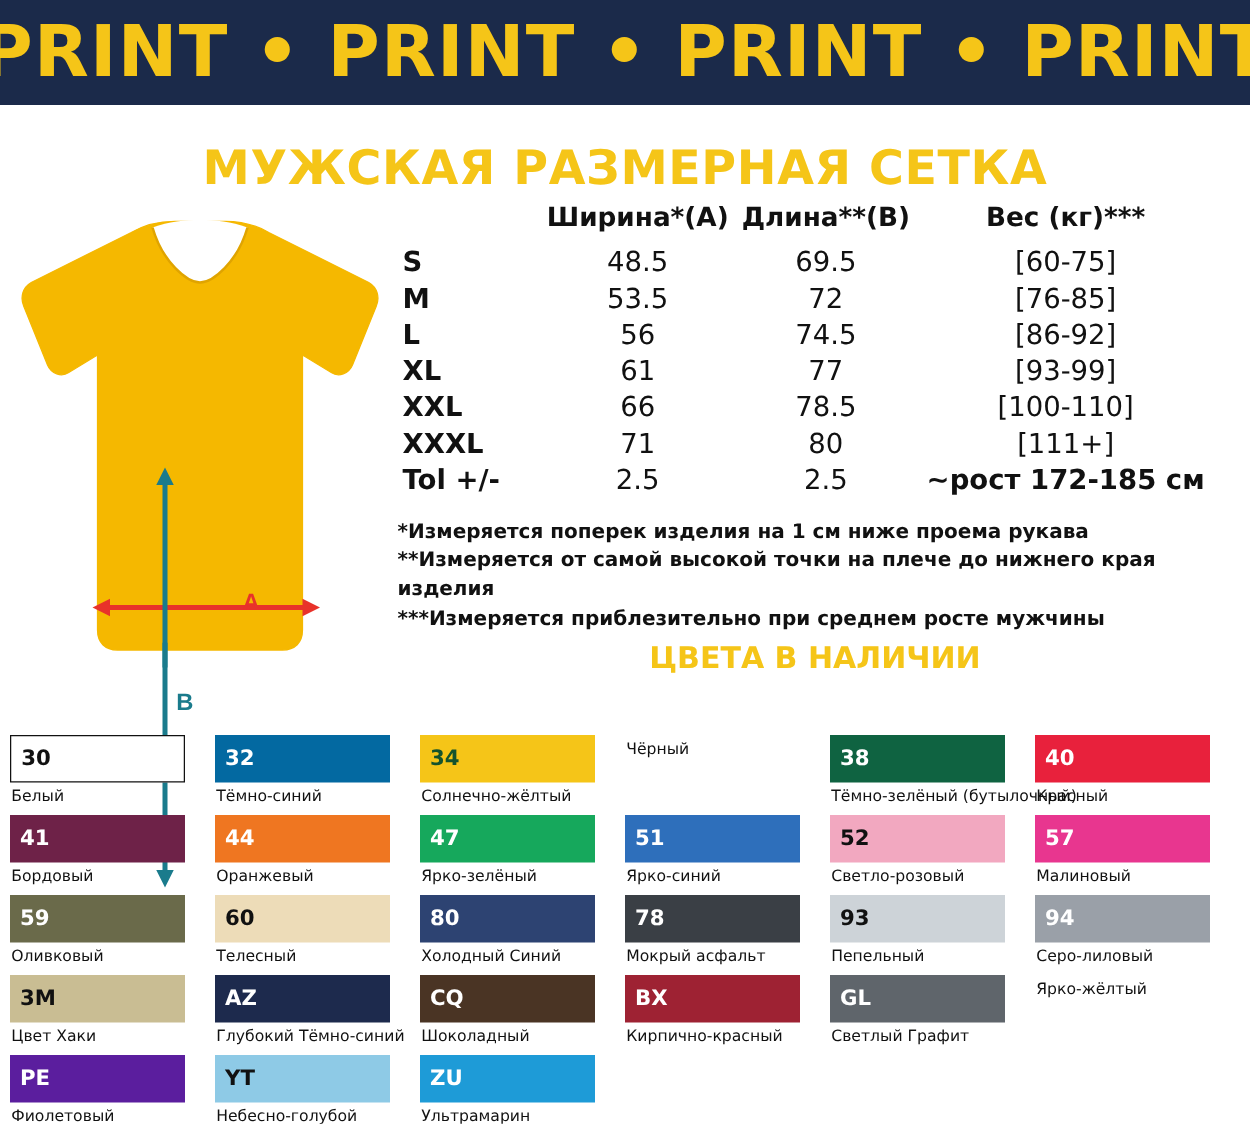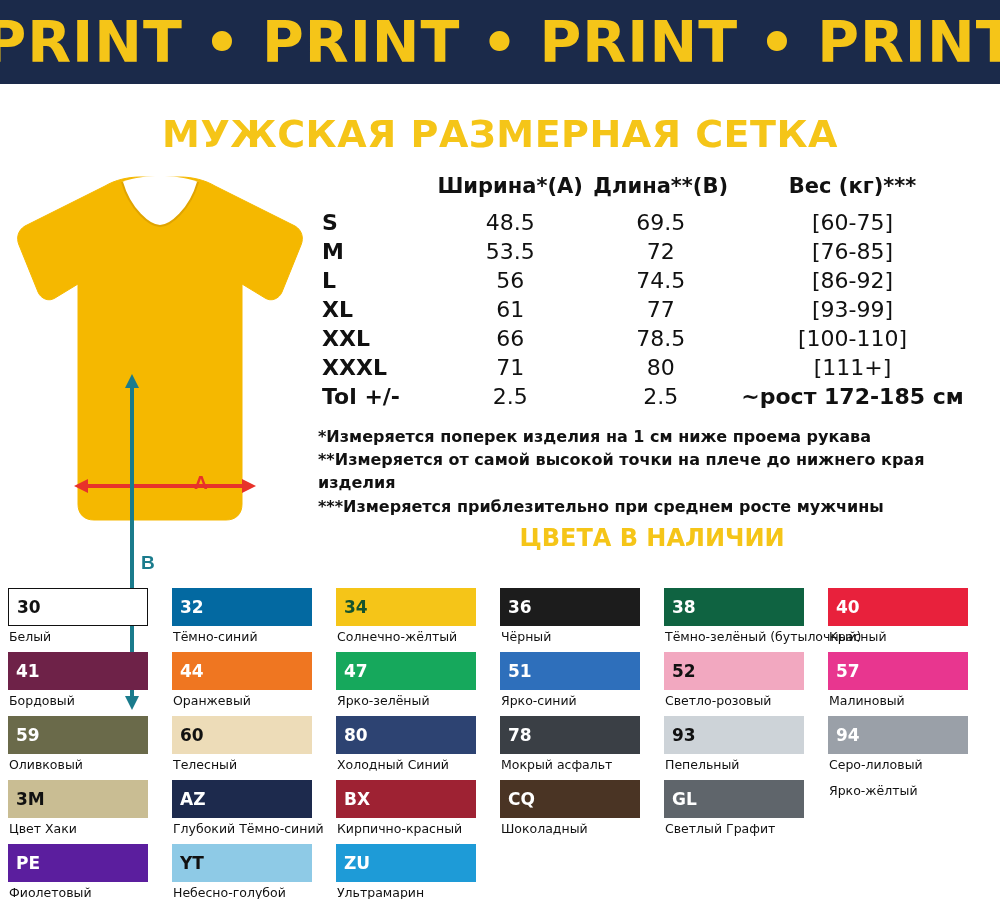--- a/index.html
+++ b/index.html
@@ -71,21 +71,21 @@
     font-weight: bold;
     font-size: 19px;
   }
   .label-a { left: 184px; top: 298px; color: #e8322a; }
   .label-b { left: 131px; top: 378px; color: #1a7b8c; }
 
   
   .table-area {
     position: absolute;
     left: 312px;
-    top: 16px;
+    top: 4px;
     width: 680px;
   }
   table.sizes {
     border-collapse: collapse;
     width: 660px;
     font-family: "DejaVu Sans", sans-serif;
   }
   table.sizes th {
     font-size: 21px;
     font-weight: bold;
@@ -282,21 +282,20 @@
       </div>
       <div class="swatch-cell">
         <div class="swatch" style="background: #0369a1; color: rgb(255, 255, 255);">32</div>
         <div class="swatch-name">Тёмно-синий</div>
       </div>
       <div class="swatch-cell">
         <div class="swatch" style="background: rgb(245, 197, 24); color: #14532d;">34</div>
         <div class="swatch-name">Солнечно-жёлтый</div>
       </div>
       <div class="swatch-cell">
-        <div class="swatch" style="background: rgb(28, 28, 28); color: rgb(255, 255, 255);">36</div>
         <div class="swatch-name">Чёрный</div>
       </div>
       <div class="swatch-cell">
         <div class="swatch" style="background: rgb(15, 99, 65); color: rgb(255, 255, 255);">38</div>
         <div class="swatch-name">Тёмно-зелёный (бутылочный)</div>
       </div>
       <div class="swatch-cell">
         <div class="swatch" style="background: rgb(232, 33, 60); color: rgb(255, 255, 255);">40</div>
         <div class="swatch-name">Красный</div>
       </div>
@@ -350,28 +349,28 @@
       </div>
       <div class="swatch-cell">
         <div class="swatch" style="background: rgb(201, 189, 147); color: rgb(17, 17, 17);">3M</div>
         <div class="swatch-name">Цвет Хаки</div>
       </div>
       <div class="swatch-cell">
         <div class="swatch" style="background: rgb(29, 42, 77); color: rgb(255, 255, 255);">AZ</div>
         <div class="swatch-name">Глубокий Тёмно-синий</div>
       </div>
       <div class="swatch-cell">
+        <div class="swatch" style="background: rgb(74, 52, 36); color: rgb(255, 255, 255);">CQ</div>
+        <div class="swatch-name">Шоколадный</div>
+      </div>
+      <div class="swatch-cell">
         <div class="swatch" style="background: rgb(158, 34, 51); color: rgb(255, 255, 255);">BX</div>
         <div class="swatch-name">Кирпично-красный</div>
       </div>
       <div class="swatch-cell">
-        <div class="swatch" style="background: rgb(74, 52, 36); color: rgb(255, 255, 255);">CQ</div>
-        <div class="swatch-name">Шоколадный</div>
-      </div>
-      <div class="swatch-cell">
         <div class="swatch" style="background: rgb(95, 101, 107); color: rgb(255, 255, 255);">GL</div>
         <div class="swatch-name">Светлый Графит</div>
       </div>
       <div class="swatch-cell">
         <div class="swatch-name">Ярко-жёлтый</div>
       </div>
       <div class="swatch-cell">
         <div class="swatch" style="background: rgb(91, 30, 158); color: rgb(255, 255, 255);">PE</div>
         <div class="swatch-name">Фиолетовый</div>
       </div>

